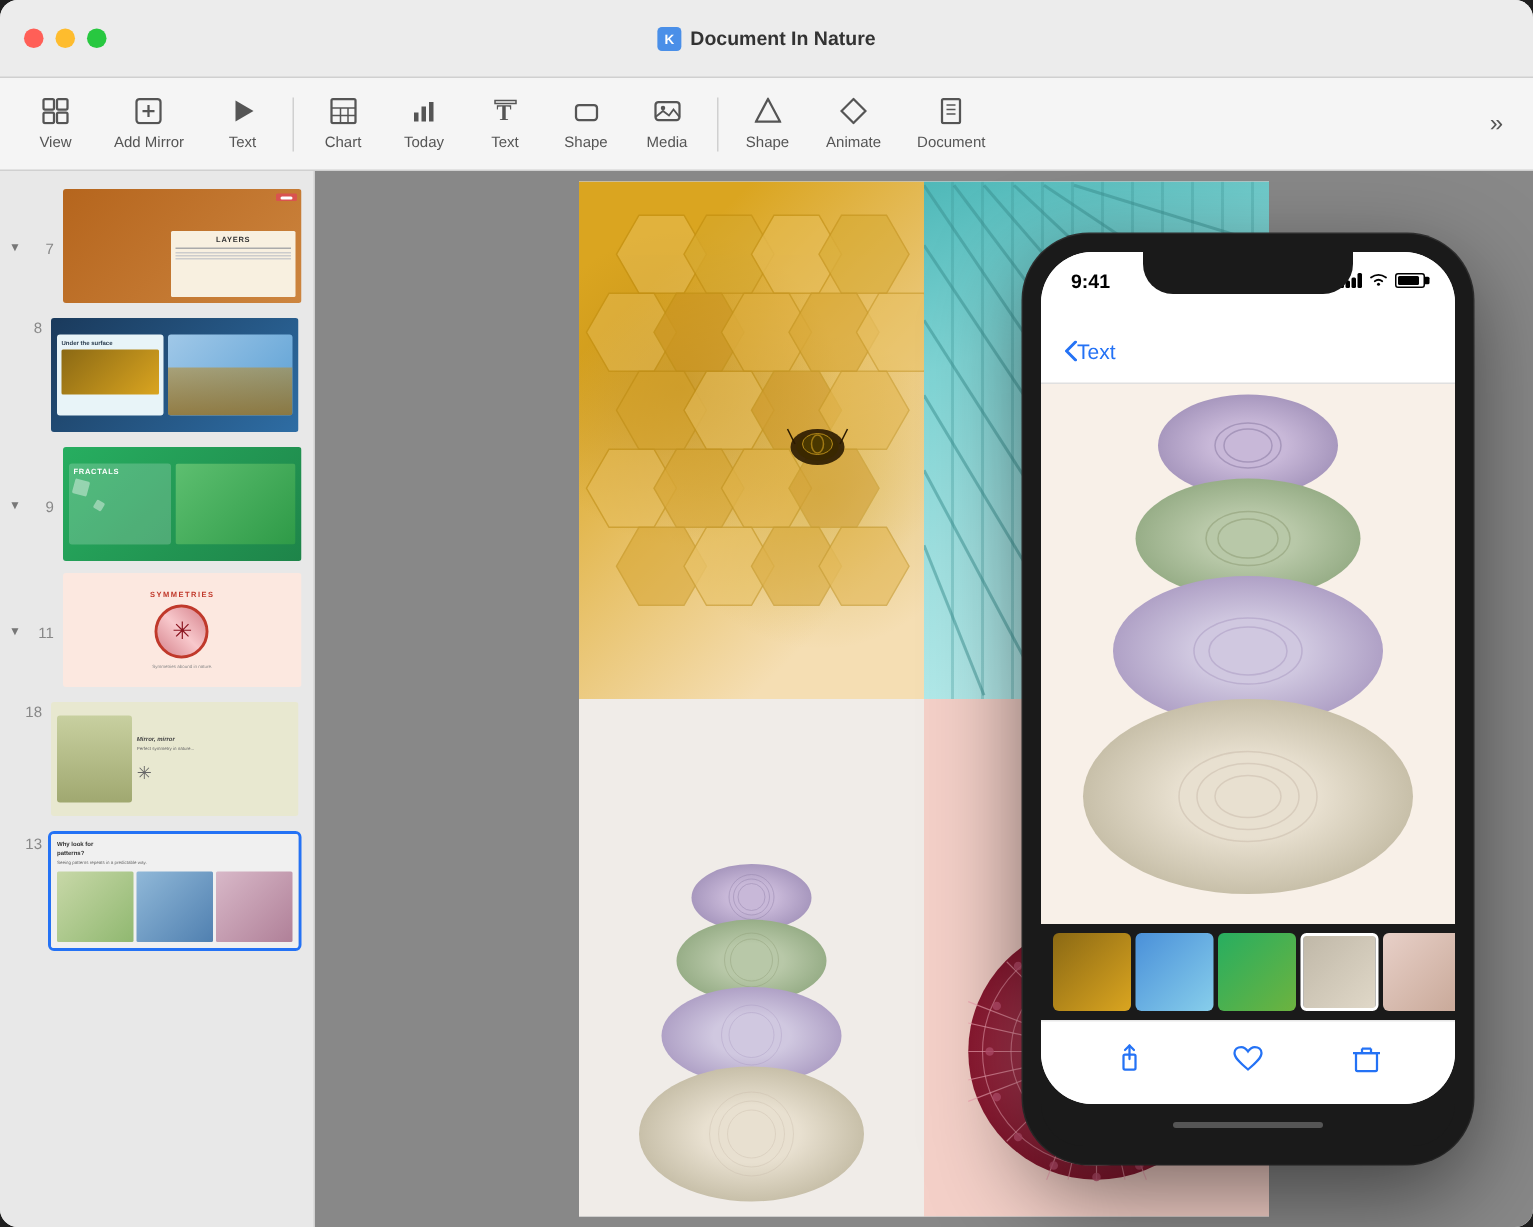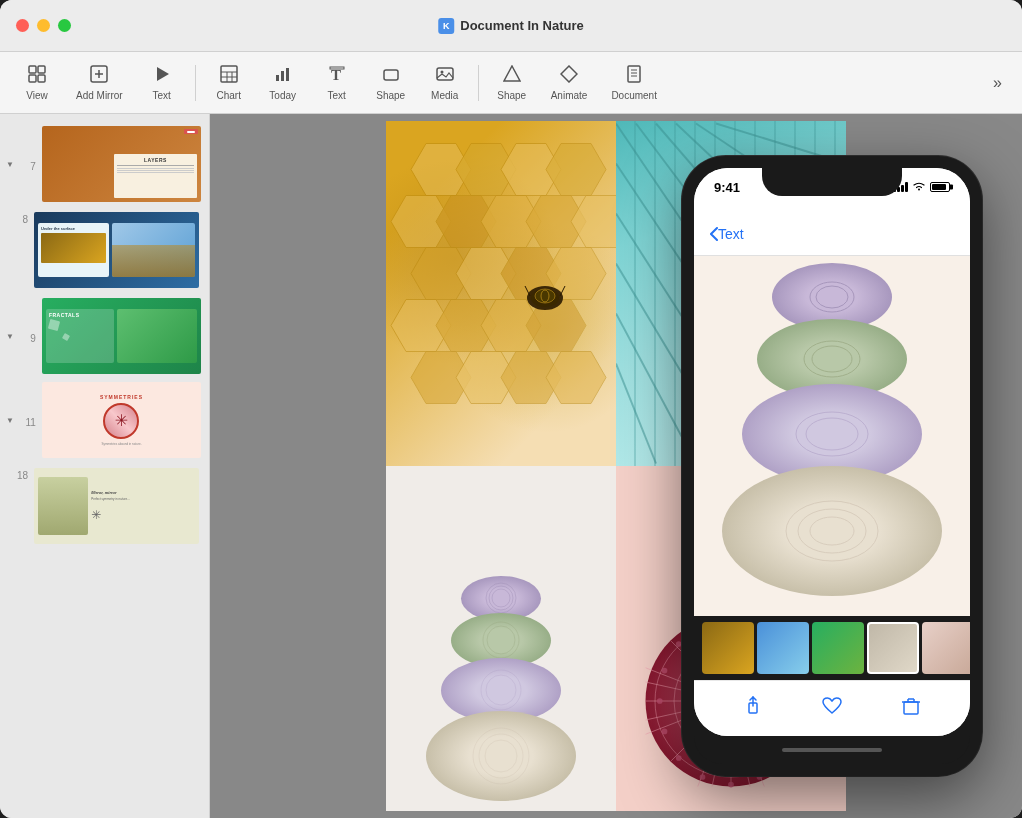--- a/index.html
+++ b/index.html
@@ -688,20 +688,36 @@
               <div style="flex:1;display:flex;flex-direction:column;gap:2px;">
                 <div style="font-size:4px;color:#444;font-style:italic;font-weight:bold;">Mirror, mirror</div>
                 <div style="font-size:3px;color:#666;line-height:1.4;">Perfect symmetry in nature...</div>
                 <div style="font-size:12px;color:#666;margin-top:4px;">✳</div>
               </div>
             </div>
           </div>
         </div>
       </div>
 
+      <div class="slide-group">
+        <div class="slide-number">13</div>
+        <div class="slide-thumb active">
+          <div class="slide-thumb-inner">
+            <div style="width:100%;height:100%;background:#f0f0f0;display:flex;flex-direction:column;padding:4px;gap:2px;">
+              <div style="font-size:4px;color:#333;font-weight:bold;line-height:1.4;">Why look for<br>patterns?</div>
+              <div style="font-size:3px;color:#666;">Seeing patterns repeats in a predictable way.</div>
+              <div style="display:flex;gap:2px;flex:1;margin-top:2px;">
+                <div style="flex:1;background:linear-gradient(135deg,#c8d8a8,#90b870);border-radius:1px;"></div>
+                <div style="flex:1;background:linear-gradient(135deg,#90b8d8,#5080b0);border-radius:1px;"></div>
+                <div style="flex:1;background:linear-gradient(135deg,#d8b8c8,#b08098);border-radius:1px;"></div>
+              </div>
+            </div>
+          </div>
+        </div>
+      </div>
 
     </div>
 
     <div class="canvas-area">
 
       <div class="slide-canvas">
 
         <div class="canvas-q1">
           <div class="honeycomb-overlay"></div>
 

